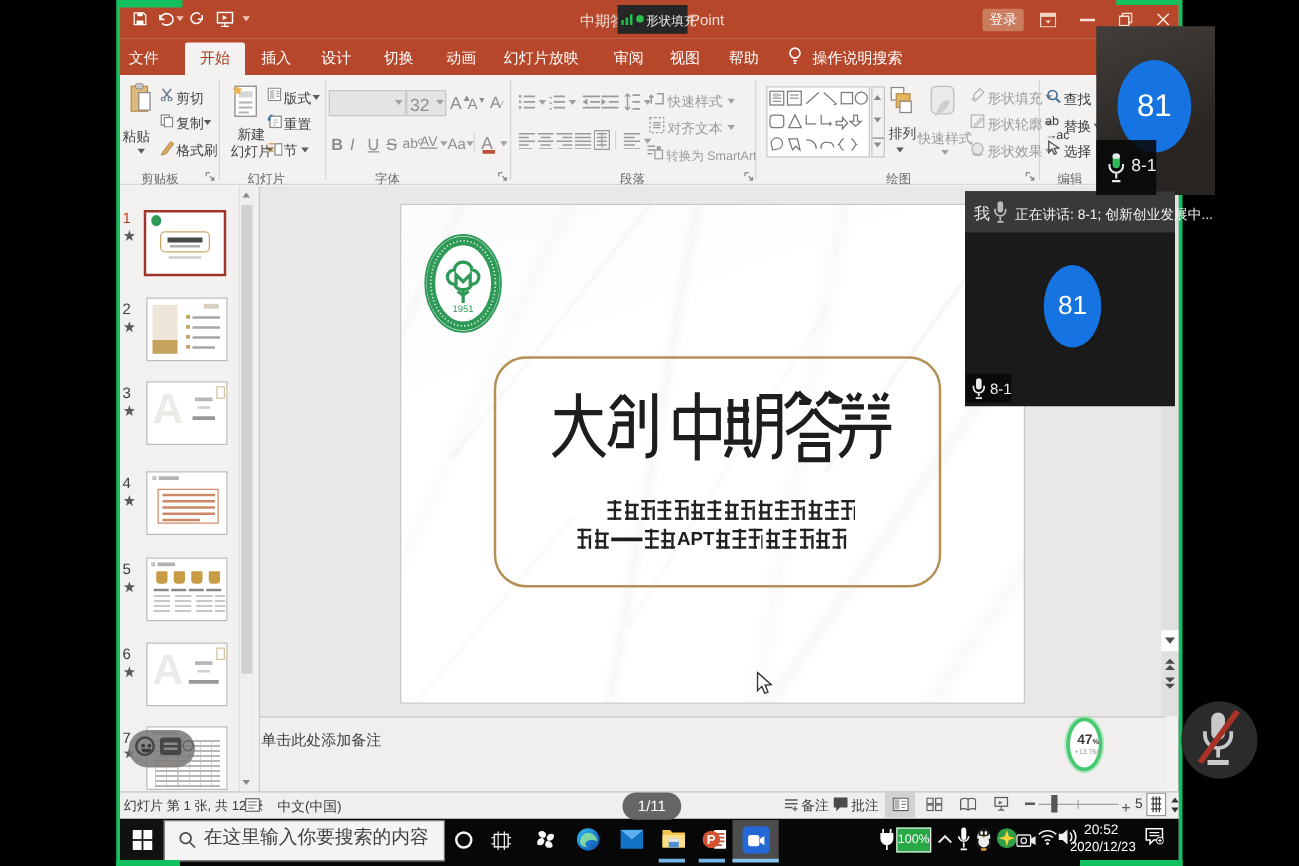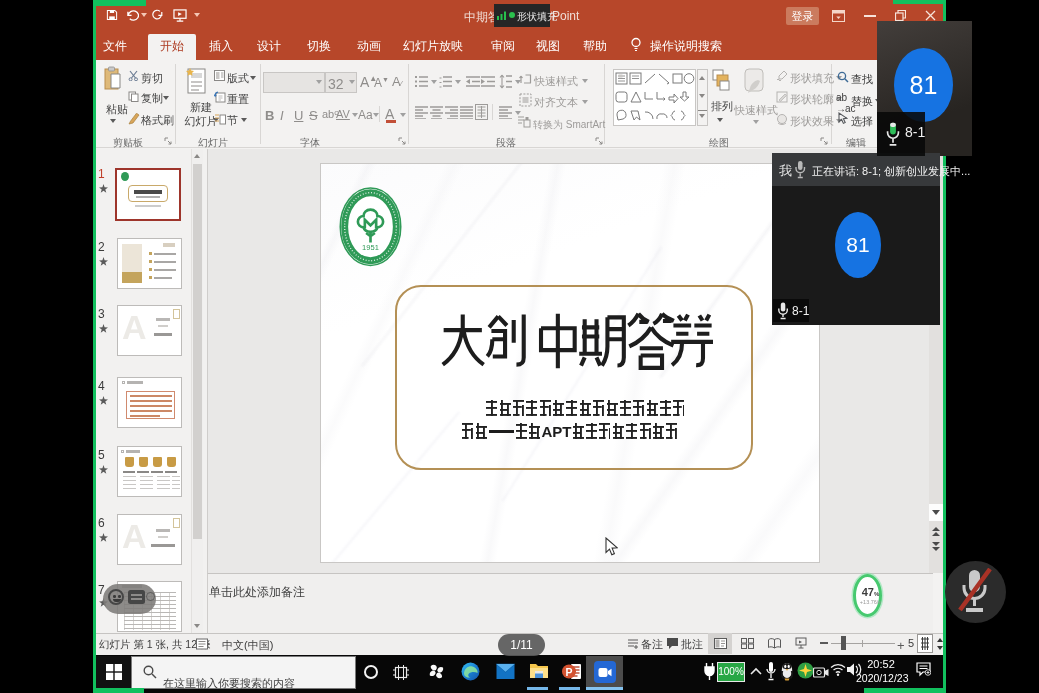--- a/index.html
+++ b/index.html
@@ -154,21 +154,21 @@
     </svg>
 <svg class="ic" style="left:820px;top:137px" width="8" height="8" viewBox="0 0 8 8">
       <path d="M1 1 v3 M1 1 h3 M4 4 l3 3 M7 4.5 V7 H4.5" fill="none" stroke="#8a8886" stroke-width="1"></path>
     </svg>
 
 <svg class="ic" style="left:104px;top:66px" width="18" height="36" viewBox="0 0 18 36">
       <rect x="1" y="3" width="13" height="20" fill="#deb979" stroke="#b98d4f" stroke-width="1"></rect>
       <rect x="4.5" y="1" width="6" height="4" rx="1" fill="#c9c9c9" stroke="#909090" stroke-width="0.8"></rect>
       <path d="M7 8 h9 v14 h-9z" fill="#fff" stroke="#8a8886" stroke-width="1"></path>
     </svg>
-<div class="ab" style="left:98px;top:102px;width:30px;text-align:right">粘贴</div>
+<div class="ab" style="left:98px;top:102px;width:30px;text-align:left">粘贴</div>
 <div class="ab" style="left:110px;top:119px;width:0;height:0;border-left:3px solid transparent;border-right:3px solid transparent;border-top:4px solid #5a5a5a"></div>
 <svg class="ic" style="left:128px;top:70px" width="11" height="11" viewBox="0 0 11 11">
       <path d="M2 1 l5.5 7 M9 1 L3.5 8" stroke="#6b7c93" stroke-width="1.2" fill="none"></path>
       <circle cx="2.6" cy="9.3" r="1.5" fill="none" stroke="#6b7c93"></circle>
       <circle cx="8" cy="9.3" r="1.5" fill="none" stroke="#6b7c93"></circle>
     </svg>
 <div class="ab" style="left:141px;top:71px">剪切</div>
 <svg class="ic" style="left:128px;top:91px" width="11" height="11" viewBox="0 0 11 11">
       <rect x="1" y="1" width="6.5" height="8" fill="#fff" stroke="#8a8886"></rect>
       <rect x="3.5" y="3" width="6.5" height="7.5" fill="#fff" stroke="#8a8886"></rect>
@@ -612,21 +612,21 @@
       <rect x="0" y="0" width="7.3" height="7.3" fill="#fff"></rect>
       <rect x="8.7" y="0" width="7.3" height="7.3" fill="#fff"></rect>
       <rect x="0" y="8.7" width="7.3" height="7.3" fill="#fff"></rect>
       <rect x="8.7" y="8.7" width="7.3" height="7.3" fill="#fff"></rect>
     </svg>
 <div class="ab" style="left:131px;top:656px;width:225px;height:33px;background:#f4f4f4;border:1px solid #7a7a7a"></div>
 <svg class="ic" style="left:143px;top:665px" width="14" height="14" viewBox="0 0 14 14">
       <circle cx="5.5" cy="5.5" r="4.3" fill="none" stroke="#4a4a4a" stroke-width="1.4"></circle>
       <path d="M9 9 L13 13" stroke="#4a4a4a" stroke-width="1.4"></path>
     </svg>
-<div class="ab" style="left:163px;top:676px;font-size:11px;color:#3f3f3f">在这里输入你要搜索的内容</div>
+<div class="ab" style="left:163px;top:660px;font-size:15px;color:#3f3f3f">在这里输入你要搜索的内容</div>
 
 <div class="ab" style="left:364px;top:665px;width:14px;height:14px;border-radius:50%;border:2px solid #f2f2f2"></div>
 <svg class="ic" style="left:393px;top:665px" width="16" height="15" viewBox="0 0 16 15">
       <g fill="none" stroke="#e8e8e8" stroke-width="1.2">
         <rect x="2.5" y="2.5" width="11" height="10"></rect>
         <path d="M5.5 0 V15 M10.5 0 V15 M0 5 h2.5 M0 10 h2.5 M13.5 5 H16 M13.5 10 H16" stroke-width="1"></path>
       </g>
     </svg>
 <svg class="ic" style="left:427px;top:662px" width="19" height="19" viewBox="0 0 19 19">
       <g fill="#f8f8f8">

